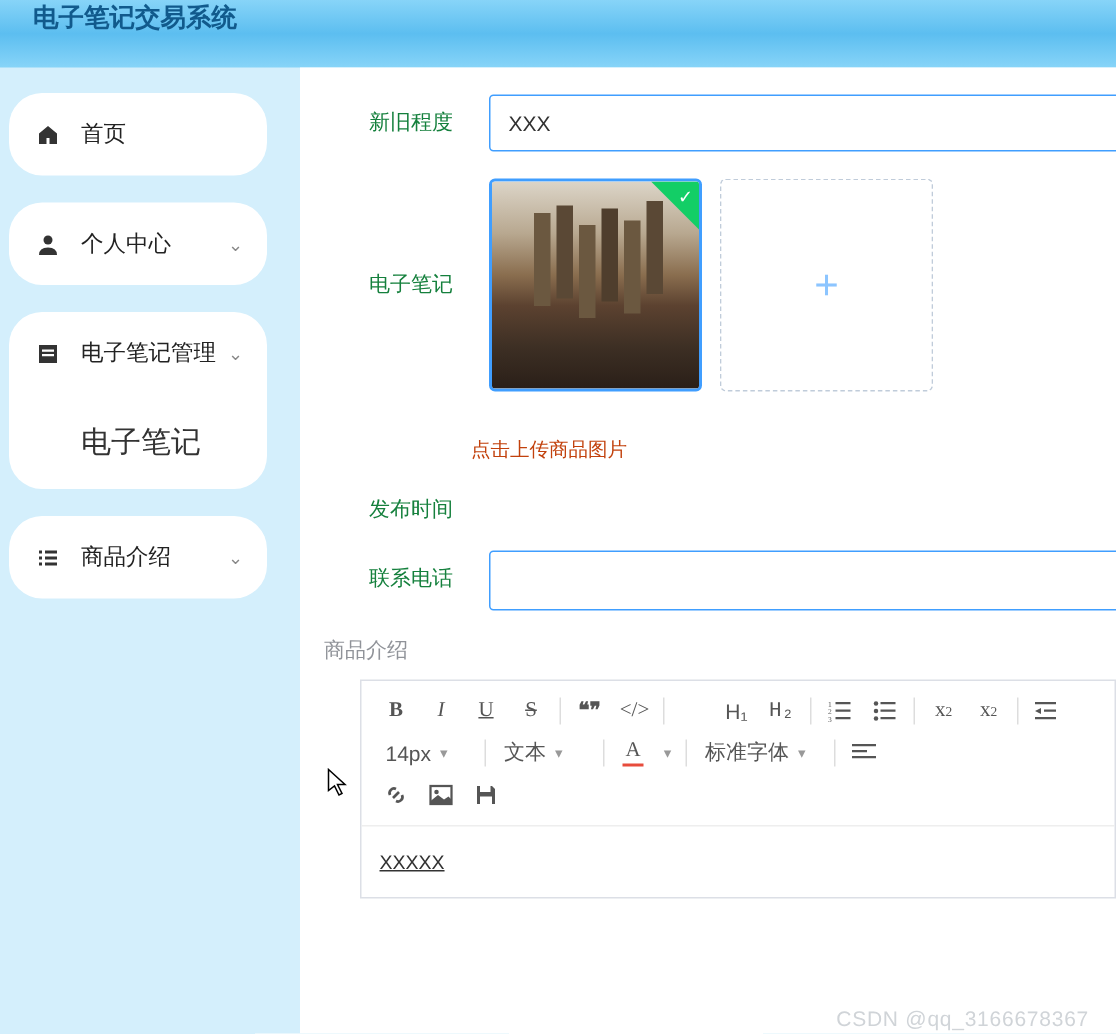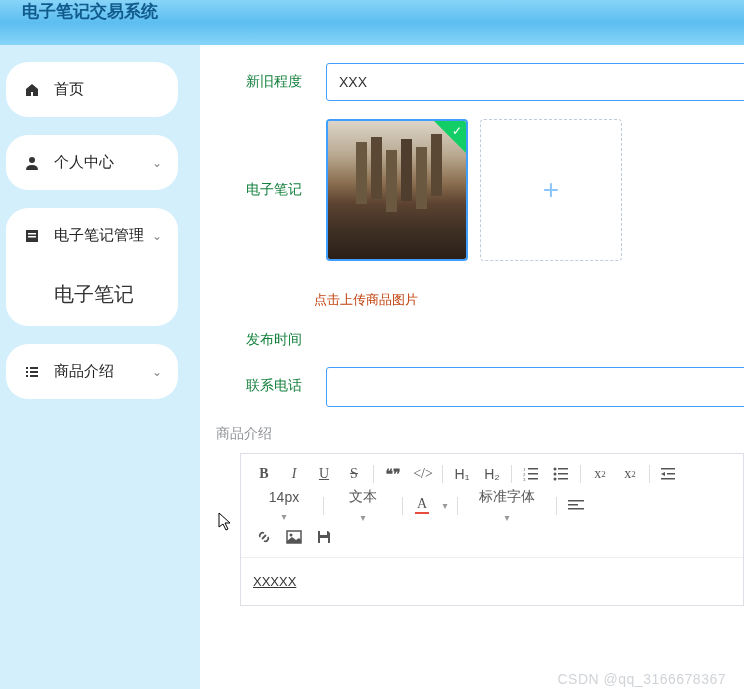--- a/index.html
+++ b/index.html
@@ -37,21 +37,21 @@
     .clock-icon::before { content: ""; position: absolute; left: 5px; top: 6px; width: 4px; height: 1.5px; background: #888; }
     
     .selected-text { background: #3390ff; color: #fff; padding: 0 2px; }
     
     .editor-label-row { padding-left: 16px; margin-bottom: 10px; }
     .editor-label { color: #909399; font-size: 14px; margin-left: 0; }
     .editor-box { margin-left: 40px; margin-right: 0; border: 1px solid #dcdfe6; }
     .toolbar { border-bottom: 1px solid #eee; padding: 6px 8px; display: flex; flex-wrap: wrap; align-items: center; gap: 0; }
     .tb-btn { width: 30px; height: 28px; display: flex; align-items: center; justify-content: center; color: #555; cursor: pointer; font-family: Georgia, serif; }
     .tb-sep { width: 1px; height: 18px; background: #ddd; margin: 0 4px; }
-    .tb-select { display: flex; align-items: center; gap: 6px; padding: 0 8px; color: #555; cursor: pointer; min-width: 70px; flex-direction: column; }
+    .tb-select { display: flex; align-items: center; gap: 6px; padding: 0 8px; color: #555; cursor: pointer; min-width: 70px; }
     .tb-select .chev { font-size: 10px; color: #999; }
     .editor-content { padding: 16px 12px; color: #333; font-size: 13px; min-height: 40px; text-decoration: underline; }
     
     .watermark { position: absolute; right: 18px; bottom: 2px; color: #d0d4d8; font-size: 14px; letter-spacing: 0.5px; pointer-events: none; }
     
     .cursor { position: absolute; left: 218px; top: 512px; pointer-events: none; }
   </style>
 </head>
 <body>
 
@@ -171,24 +171,24 @@
         </div>
       <div class="tb-btn">
           <s>S</s>
         </div>
       <div class="tb-sep"></div>
       <div class="tb-btn">
           <b>❝❞</b>
         </div>
       <div class="tb-btn">&lt;/&gt;</div>
       <div class="tb-sep"></div>
-      <div class="tb-btn" style="font-family:Arial;">
+      <div class="tb-btn" style="font-family:Arial;margin-left:29px;">
           <span>H₁</span>
         </div>
-      <div class="tb-btn" style="font-family:Liberation Sans, sans-serif;">
+      <div class="tb-btn" style="font-family:Liberation Mono, monospace;">
           <span>H₂</span>
         </div>
       <div class="tb-sep"></div>
       <div class="tb-btn">
         <svg width="16" height="16" viewBox="0 0 16 16">
             <text x="0" y="5" font-size="5" fill="#555">1</text>
             <rect x="5" y="2" width="10" height="1.5" fill="#555"></rect>
             <text x="0" y="10" font-size="5" fill="#555">2</text>
             <rect x="5" y="7" width="10" height="1.5" fill="#555"></rect>
             <text x="0" y="15" font-size="5" fill="#555">3</text>

